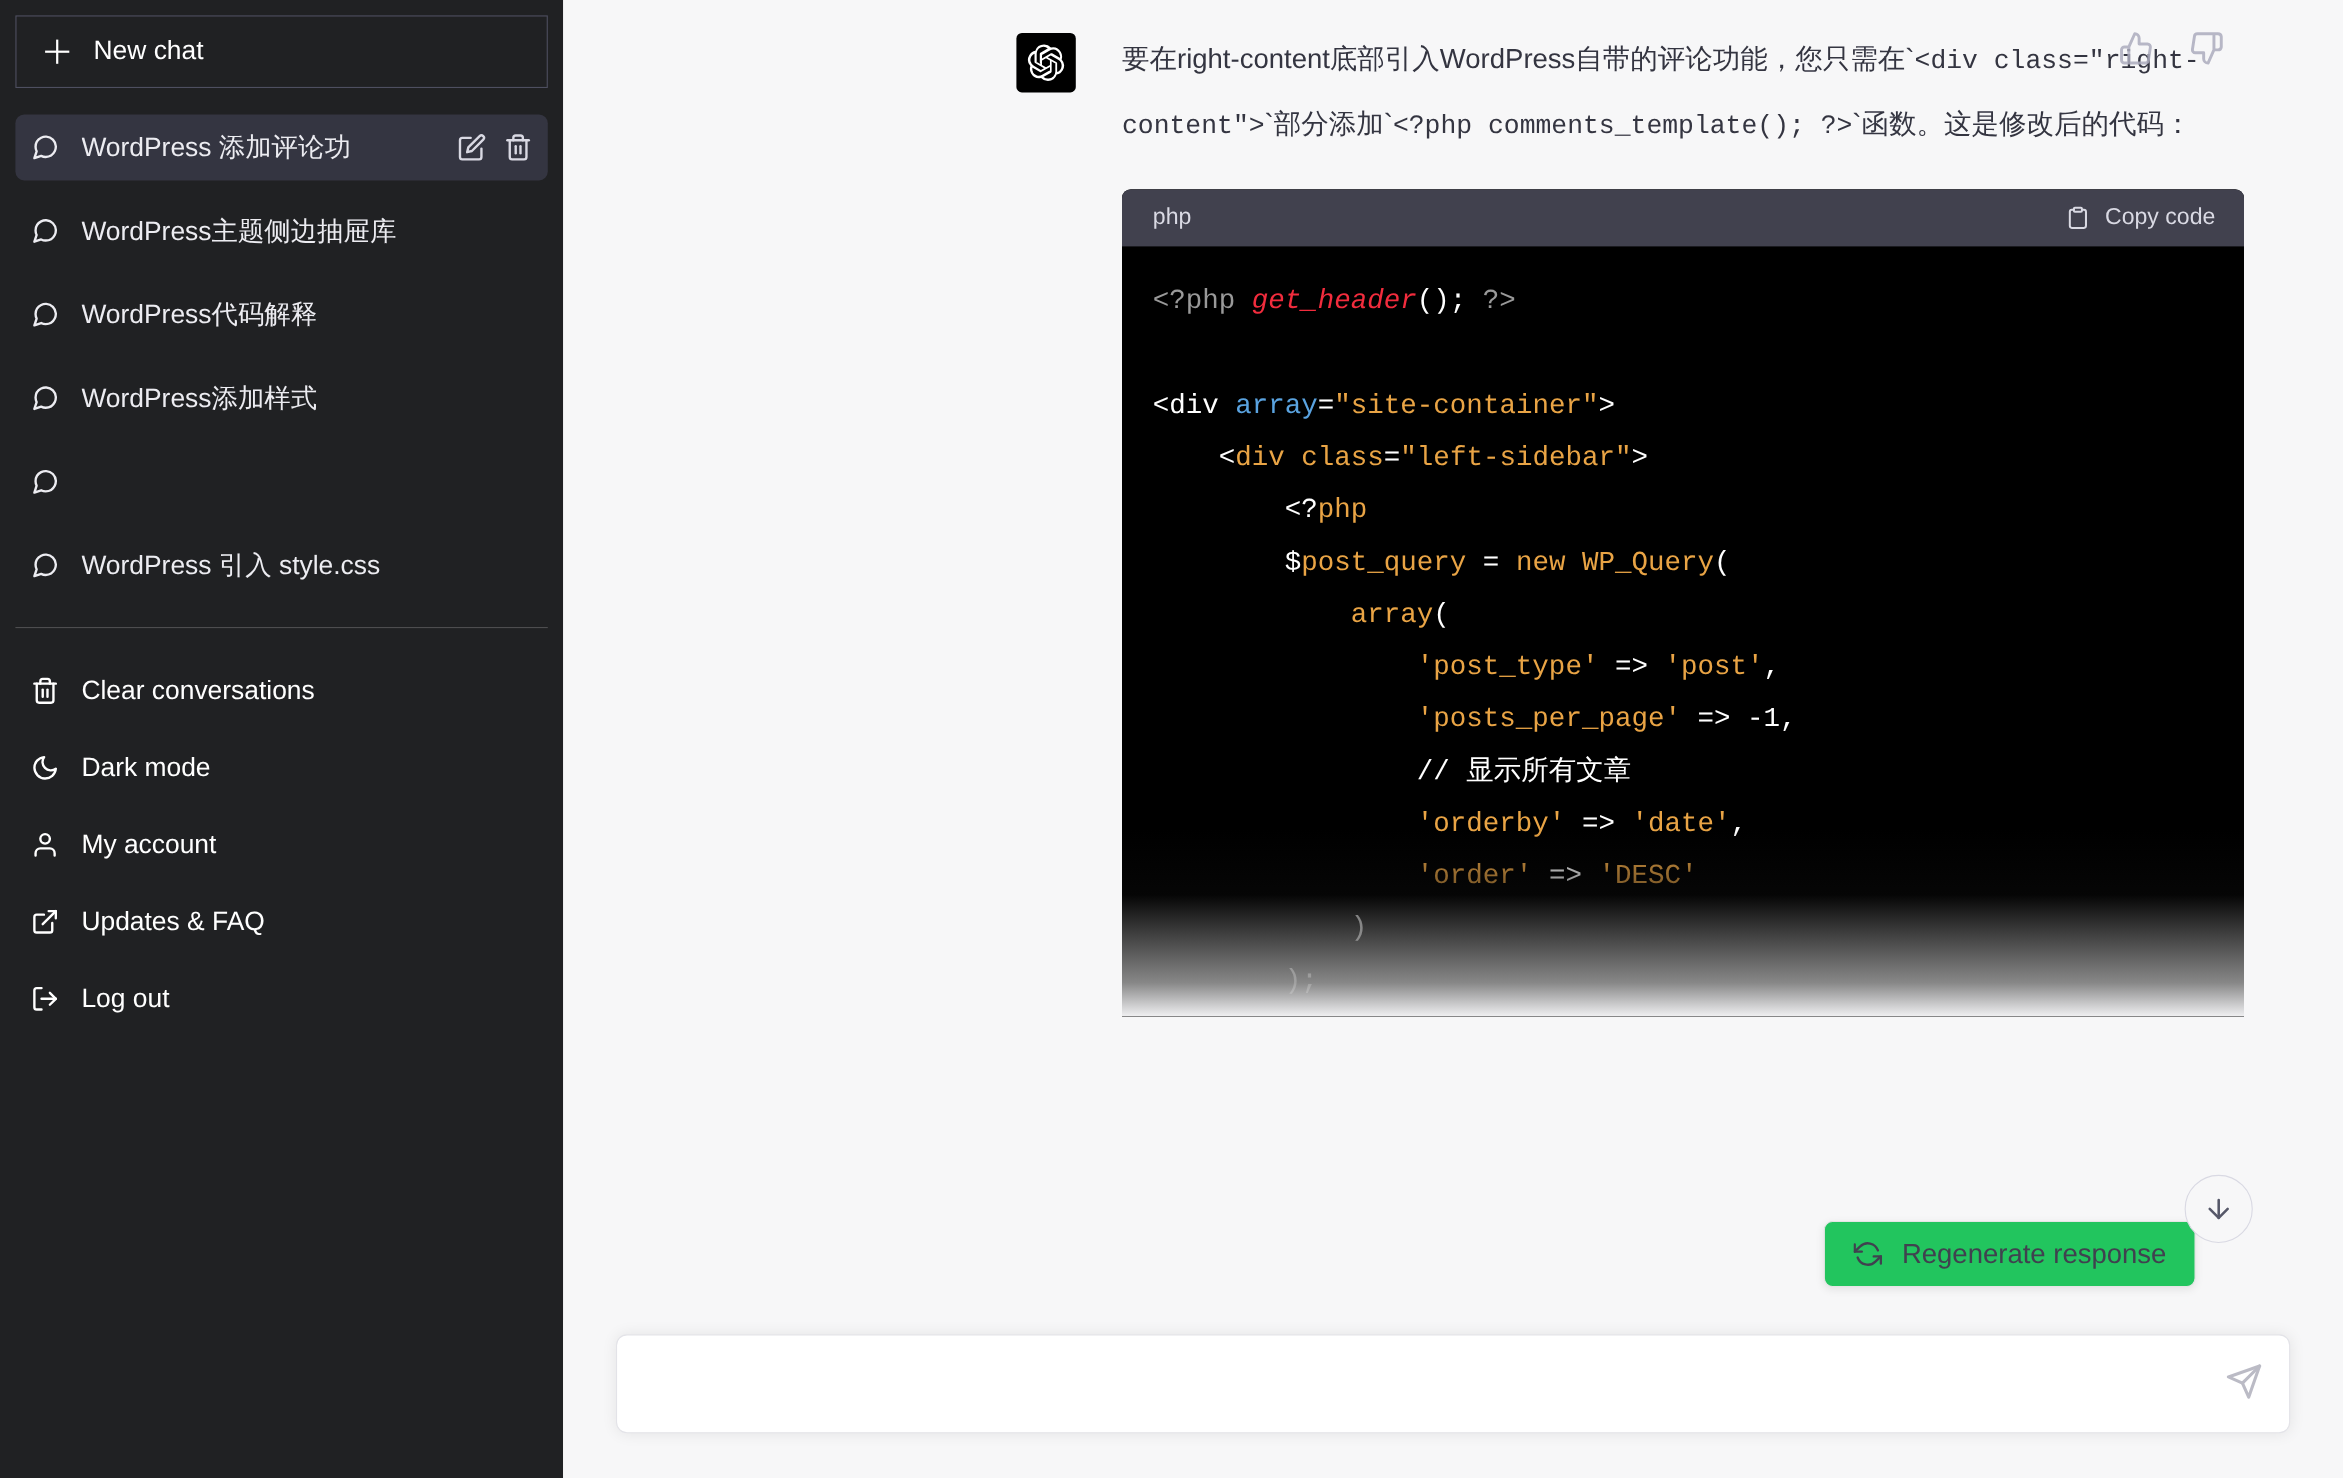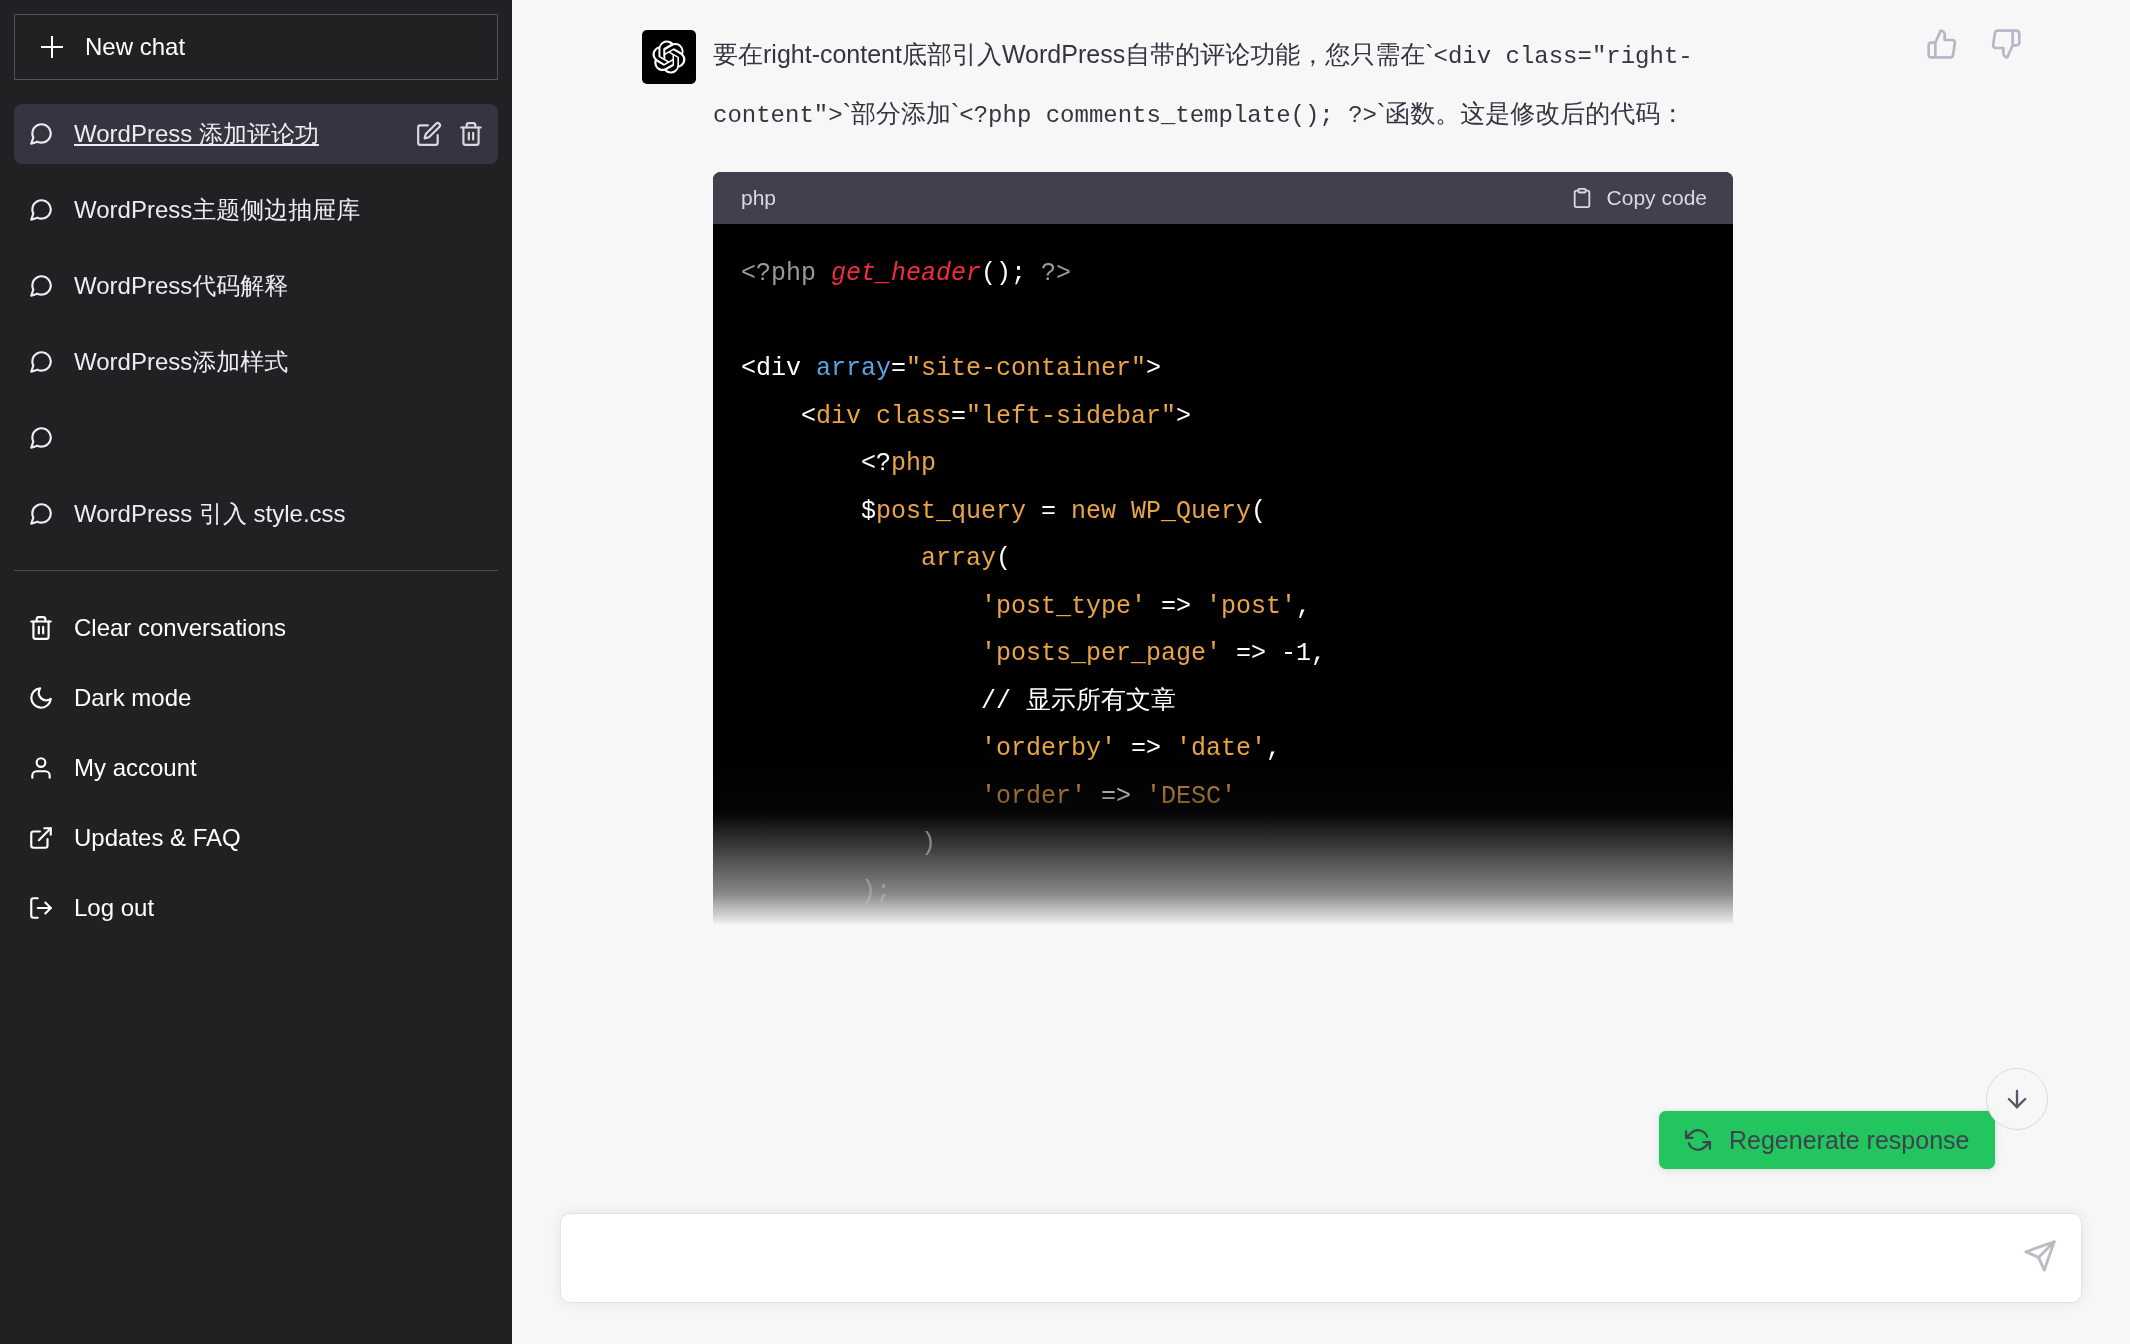--- a/index.html
+++ b/index.html
@@ -62,21 +62,20 @@
   }
   .conv-item.active { background:#343541; }
   .conv-label {
     white-space:nowrap;
     overflow:hidden;
     flex:1 1 auto;
   }
   .conv-item.active .conv-label {
     -webkit-mask-image:linear-gradient(to right,#000 78%,transparent 100%);
     mask-image:linear-gradient(to right,#000 78%,transparent 100%);
-    text-decoration:underline;
   }
   .conv-actions { display:flex; gap:16px; align-items:center; flex:0 0 auto; }
 
   .divider {
     height:1px; background:#4d4d4f;
     margin:10px 0 22px 0;
     flex:0 0 auto;
   }
   .menu-list { flex:0 0 auto; }
   .menu-item {
@@ -96,22 +95,23 @@
   .main {
     flex:1 1 auto;
     height:1344px;
     position:relative;
     background:#f7f7f8;
     overflow:hidden;
   }
   .msg-row {
     display:flex;
     padding:26px 0 0 130px;
-    gap:17px;
-    position:relative;
+    gap:42px;
+    position:relative;
+    justify-content:flex-end;
   }
   .avatar {
     width:54px; height:54px;
     background:#000000;
     border-radius:5px;
     flex:0 0 54px;
     display:flex; align-items:center; justify-content:center;
     margin-top:4px;
   }
   .msg-body { width:1110px; }

